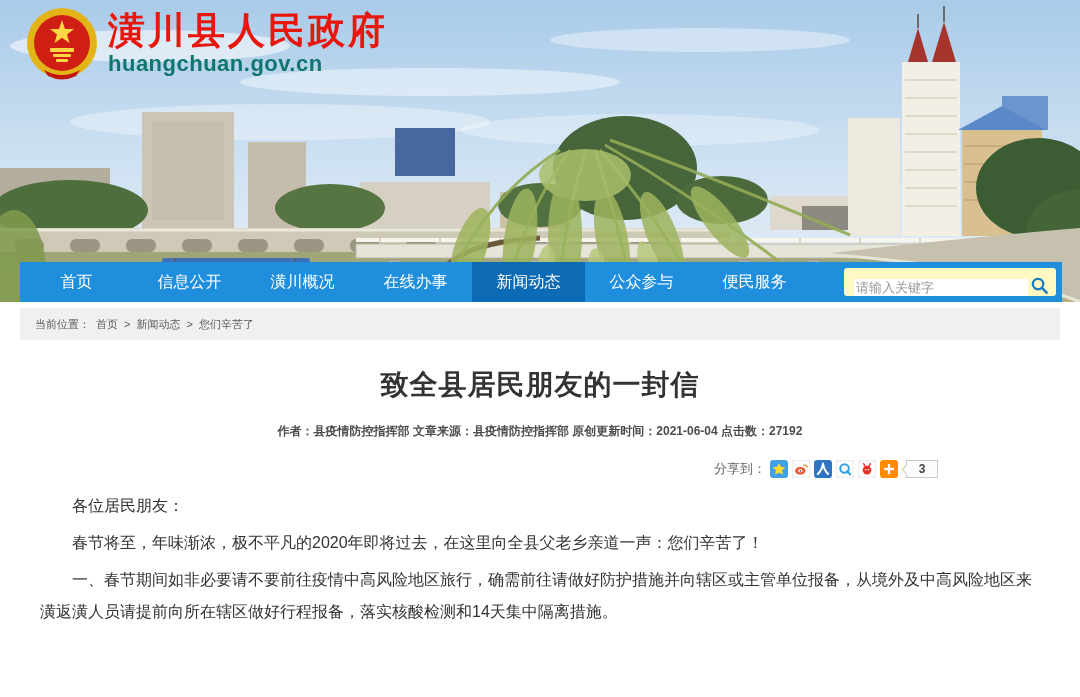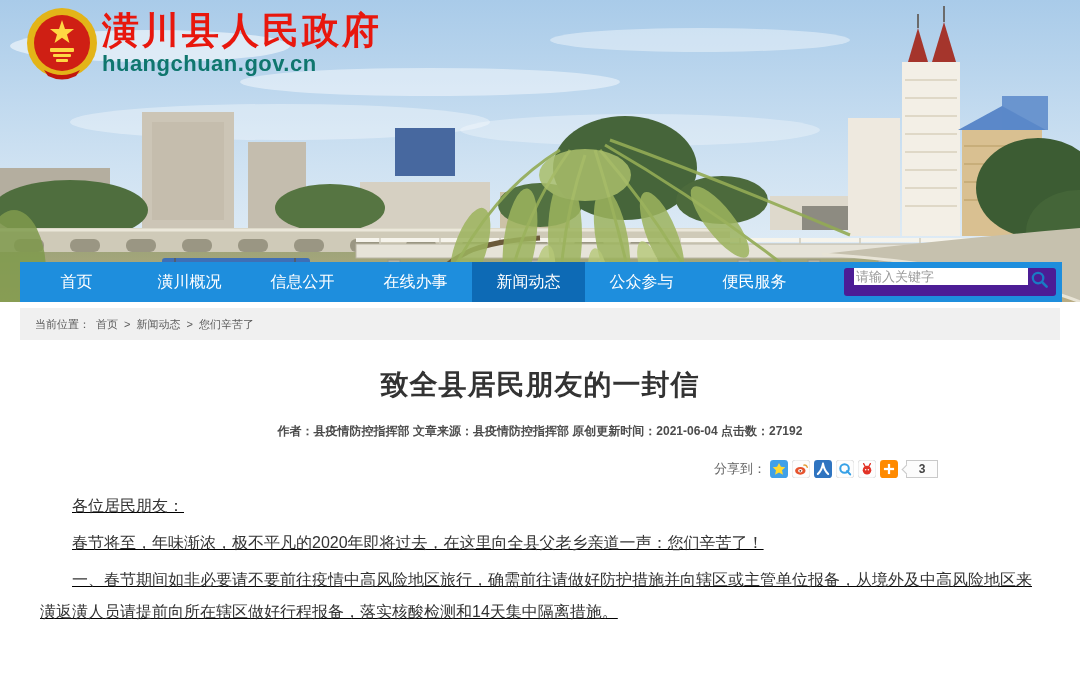--- a/index.html
+++ b/index.html
@@ -8,39 +8,39 @@
     width:1080px; height:697px; overflow:hidden;
     background:#ffffff;
     font-family:"Liberation Sans", sans-serif;
   }
   .page { position:relative; width:1080px; height:697px; }
 
   
   .banner { position:relative; width:1080px; height:302px; overflow:hidden; }
   .banner-art { position:absolute; inset:0; width:100%; height:100%; display:block; }
 
-  .site-header { position:absolute; top:6px; left:24px; display:flex; align-items:center; gap:2px; cursor:pointer; }
+  .site-header { position:absolute; top:6px; left:24px; display:flex; align-items:center; gap:8px; cursor:pointer; }
   .emblem { width:76px; height:76px; }
   .site-title { color:#e8170d; font-size:37px; font-weight:bold; letter-spacing:3px; line-height:1.08; }
   .site-domain { color:#0f766e; font-size:22px; font-weight:bold; letter-spacing:0.5px; }
 
   
   .nav {
     position:absolute; left:20px; right:18px; bottom:0; height:40px;
     background:#1e8edd; display:flex; align-items:stretch; z-index:5;
   }
   .nav-tab {
     width:113px; display:flex; align-items:center; justify-content:center;
     color:#fff; font-size:16px; cursor:pointer; white-space:nowrap;
   }
   .nav-tab.active { background:#0d6ab5; }
   .nav-search {
     margin-left:auto; align-self:center; margin-right:6px;
-    width:212px; height:28px; background:#4c1d95; border-radius:3px;
-    display:flex; align-items:flex-start; padding:0 6px 0 10px;
+    width:212px; height:28px; background:#fef9c3; border-radius:3px;
+    display:flex; align-items:flex-end; padding:0 6px 0 10px;
   }
   .nav-search input { border:0; outline:0; flex:1; min-width:0; font-size:13px; color:#333; font-family:inherit; }
   .nav-search input::placeholder { color:#999; }
   .search-btn { background:none; border:0; padding:0; width:22px; height:22px; cursor:pointer; display:flex; align-items:center; justify-content:center; }
 
   
   .breadcrumb {
     margin:6px 20px 0 20px; height:32px; background:#f0f0f0;
     display:flex; align-items:center; padding:0 15px;
     font-size:11px; color:#5a5a5a; gap:6px;
@@ -59,21 +59,21 @@
     margin-left:8px; position:relative; min-width:32px; height:18px; padding:0 6px;
     border:1px solid #c9c9c9; background:#fcfcfc; font-size:12px; font-weight:bold; color:#444;
     display:flex; align-items:center; justify-content:center; cursor:pointer;
   }
   .share-count::before {
     content:''; position:absolute; left:-4px; top:5px; width:6px; height:6px;
     background:#fcfcfc; border-left:1px solid #c9c9c9; border-bottom:1px solid #c9c9c9;
     transform:rotate(45deg);
   }
 
-  .article-body { margin-top:12px;text-decoration:underline; }
+  .article-body { margin-top:12px; }
   .article-body p { font-size:16px; color:#333; line-height:32px; text-indent:2em; margin:5px 0; }
 </style>
 </head>
 <body>
 
 <div class="page">
 
   <div class="banner">
     <svg class="banner-art" viewBox="0 0 1080 302" preserveAspectRatio="none" aria-hidden="true">
       <defs>
@@ -242,22 +242,22 @@
         <path d="M20 64 Q38 74 56 64 L52 70 Q38 77 24 70 Z" fill="#c1170c"></path>
       </svg>
       <div>
         <div class="site-title">潢川县人民政府</div>
         <div class="site-domain">huangchuan.gov.cn</div>
       </div>
     </div>
 
     <nav class="nav">
       <div class="nav-tab">首页</div>
+      <div class="nav-tab">信息公开</div>
       <div class="nav-tab">潢川概况</div>
-      <div class="nav-tab">信息公开</div>
       <div class="nav-tab">在线办事</div>
       <div class="nav-tab active">新闻动态</div>
       <div class="nav-tab">公众参与</div>
       <div class="nav-tab">便民服务</div>
       <div class="nav-search">
         <input type="text" placeholder="请输入关键字" style="">
         <button class="search-btn">
           <svg viewBox="0 0 20 20" width="19" height="19" aria-hidden="true">
             <circle cx="8.5" cy="8.5" r="5.5" fill="none" stroke="#1a7bc4" stroke-width="2.4"></circle>
             <line x1="12.8" y1="12.8" x2="17.5" y2="17.5" stroke="#1a7bc4" stroke-width="2.8" stroke-linecap="round"></line>

